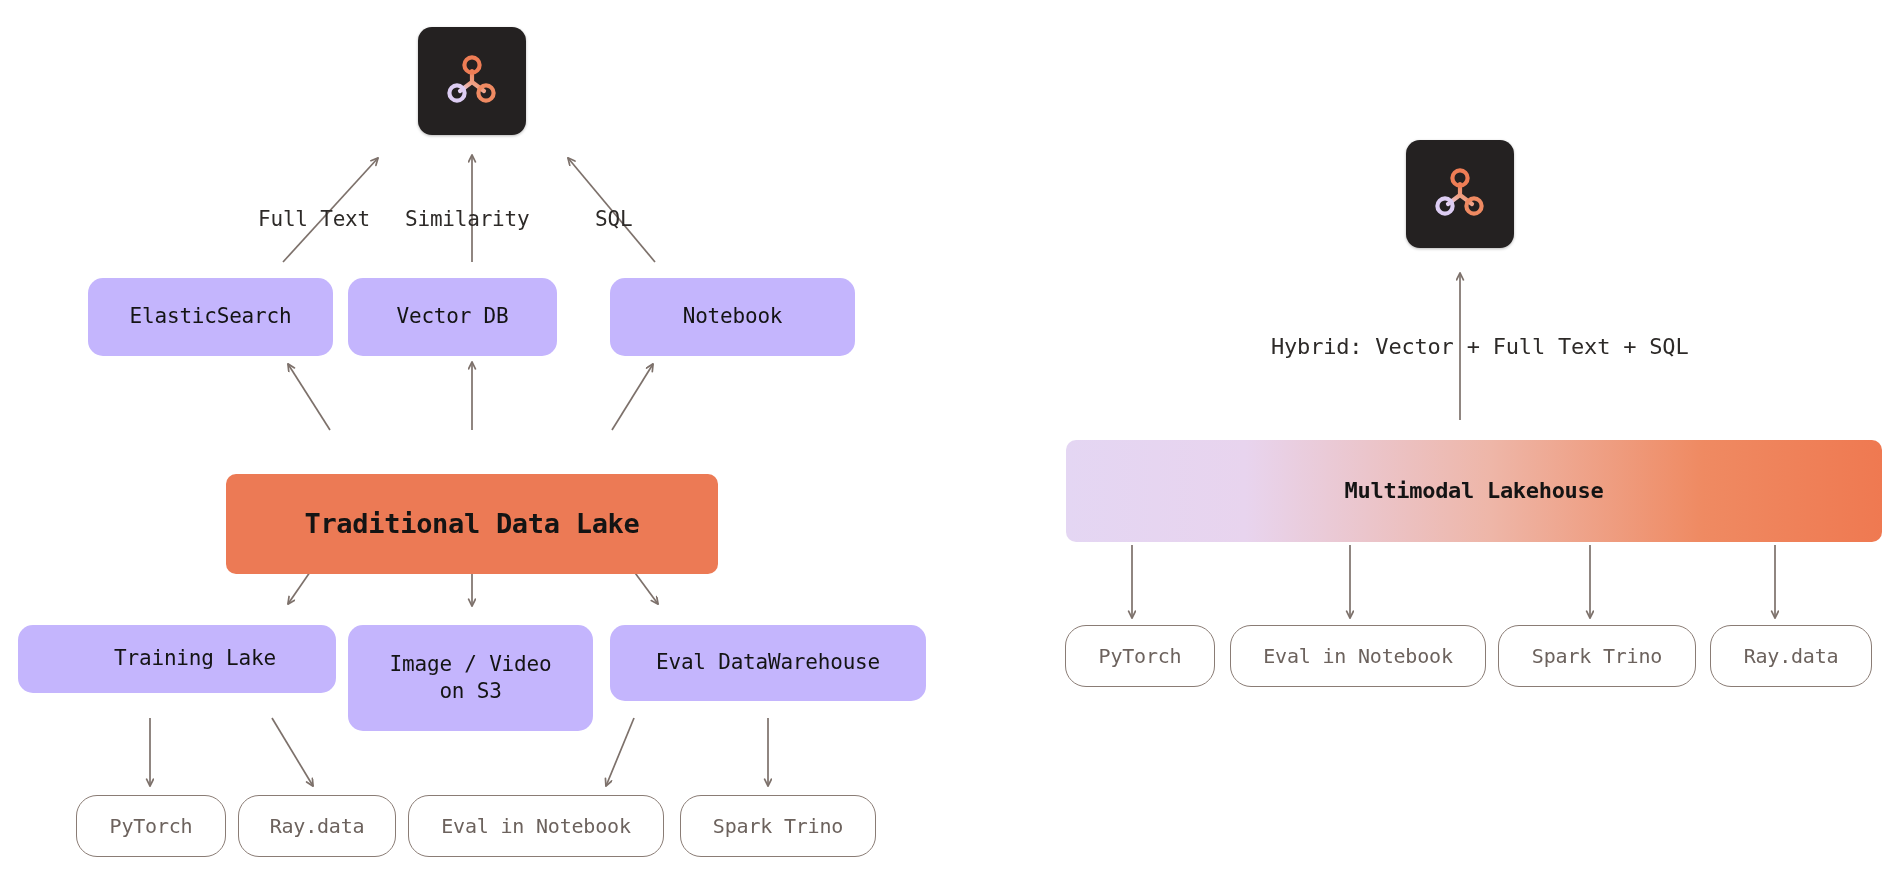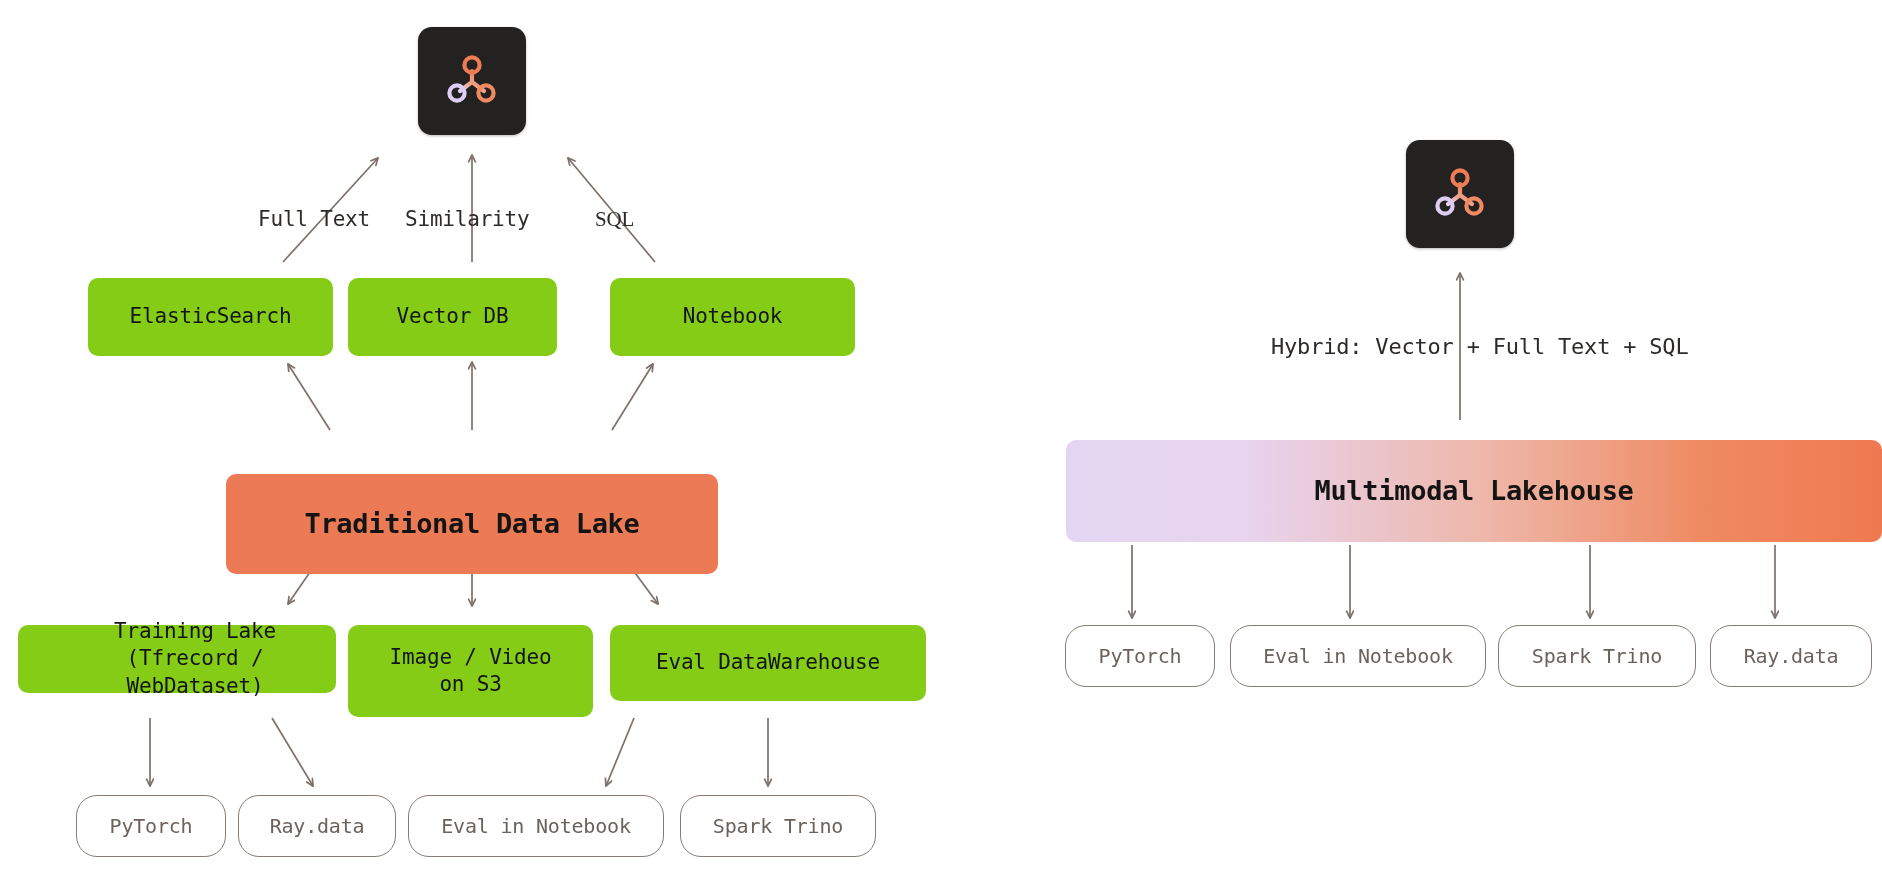--- a/index.html
+++ b/index.html
@@ -40,36 +40,36 @@
   .node {
     position: absolute;
     display: flex;
     align-items: center;
     justify-content: center;
     text-align: center;
     color: #141414;
     line-height: 1.3;
   }
   .node-purple {
-    background: #84cc16;
-    border-radius: 10px;
+    background: #c4b5fd;
+    border-radius: 15px;
     font-size: 21px;
     letter-spacing: -0.2px;
   }
   .node-hero {
     background: #ec7a55;
     border-radius: 10px;
     font-size: 27px;
     font-weight: bold;
     letter-spacing: -0.3px;
   }
   .node-gradient {
     background: linear-gradient(90deg, #e4d6f3 0%, #e8d4ee 22%, #eeb6a8 52%, #ef8a62 78%, #ef7951 100%);
     border-radius: 10px;
-    font-size: 27px;
+    font-size: 22px;
     font-weight: bold;
     letter-spacing: -0.3px;
   }
   .node-outline {
     background: #ffffff;
     border: 1.7px solid #8a7c75;
     border-radius: 21px;
     font-size: 20px;
     color: #6c625d;
     letter-spacing: -0.2px;
@@ -137,43 +137,42 @@
       </defs>
       <path d="M29 17 L29 28 M29 28 L17 37 M29 28 L41 37" stroke="url(#lg1)" stroke-width="4.2" fill="none" stroke-linecap="round"></path>
       <circle cx="29" cy="11" r="7.6" fill="none" stroke="#ee7d55" stroke-width="4.2"></circle>
       <circle cx="14" cy="39" r="7.6" fill="none" stroke="#ddcdf3" stroke-width="4.2"></circle>
       <circle cx="43" cy="39" r="7.6" fill="none" stroke="#ef8a62" stroke-width="4.2"></circle>
     </svg>
   </div>
 
   <div class="edge-label" style="left:258px; top:207px;text-align:center;">Full Text</div>
   <div class="edge-label" style="left:405px; top:207px;">Similarity</div>
-  <div class="edge-label" style="left:595px; top:207px;font-family:Liberation Serif, serif;">SQL</div>
+  <div class="edge-label" style="left:595px; top:207px;">SQL</div>
 
   <div class="node node-purple" style="left:88px; top:278px; width:245px; height:78px;">
     <span>ElasticSearch</span>
   </div>
   <div class="node node-purple" style="left:348px; top:278px; width:209px; height:78px;">
     <span>Vector DB</span>
   </div>
   <div class="node node-purple" style="left:610px; top:278px; width:245px; height:78px;">
     <span>Notebook</span>
   </div>
 
   <div class="node node-hero" style="left:226px; top:442px; width:492px; height:100px;margin-top:32px;">
     <span>Traditional Data Lake</span>
   </div>
 
   <div class="node node-purple" style="left:18px; top:625px; width:318px; height:68px;padding-left:36px;">
     <div>
       <div>Training Lake</div>
-      <div>(Tfrecord / WebDataset)</div>
     </div>
   </div>
-  <div class="node node-purple" style="left:348px; top:625px; width:245px; height:92px;">
+  <div class="node node-purple" style="left:348px; top:625px; width:245px; height:106px;">
     <div>
       <div>Image / Video</div>
       <div>on S3</div>
     </div>
   </div>
   <div class="node node-purple" style="left:610px; top:625px; width:316px; height:76px;">
     <span>Eval DataWarehouse</span>
   </div>
 
   <div class="node node-outline" style="left:76px; top:795px; width:150px; height:62px;">

